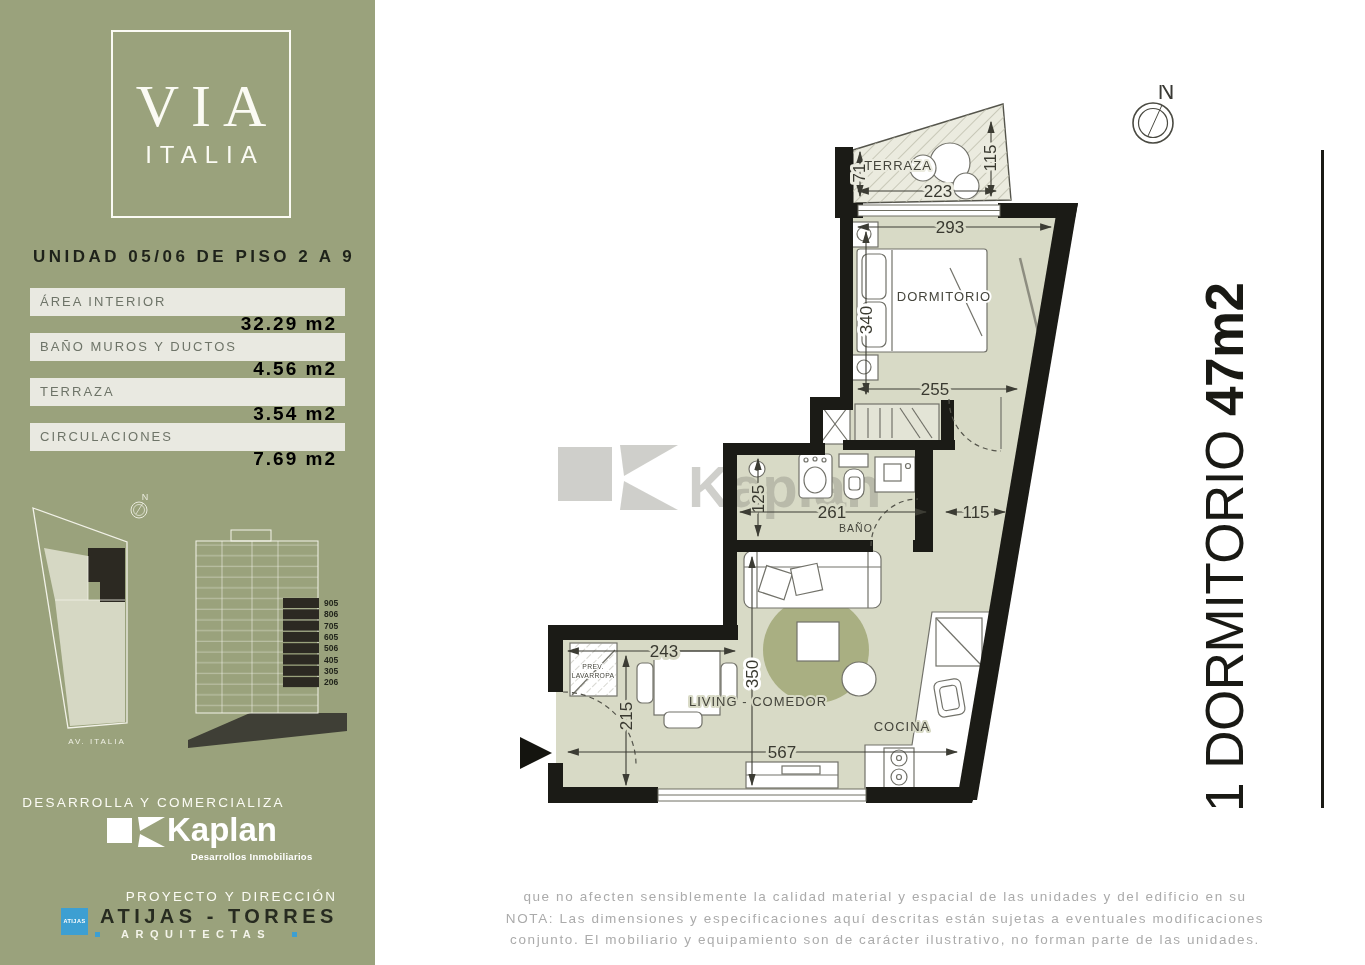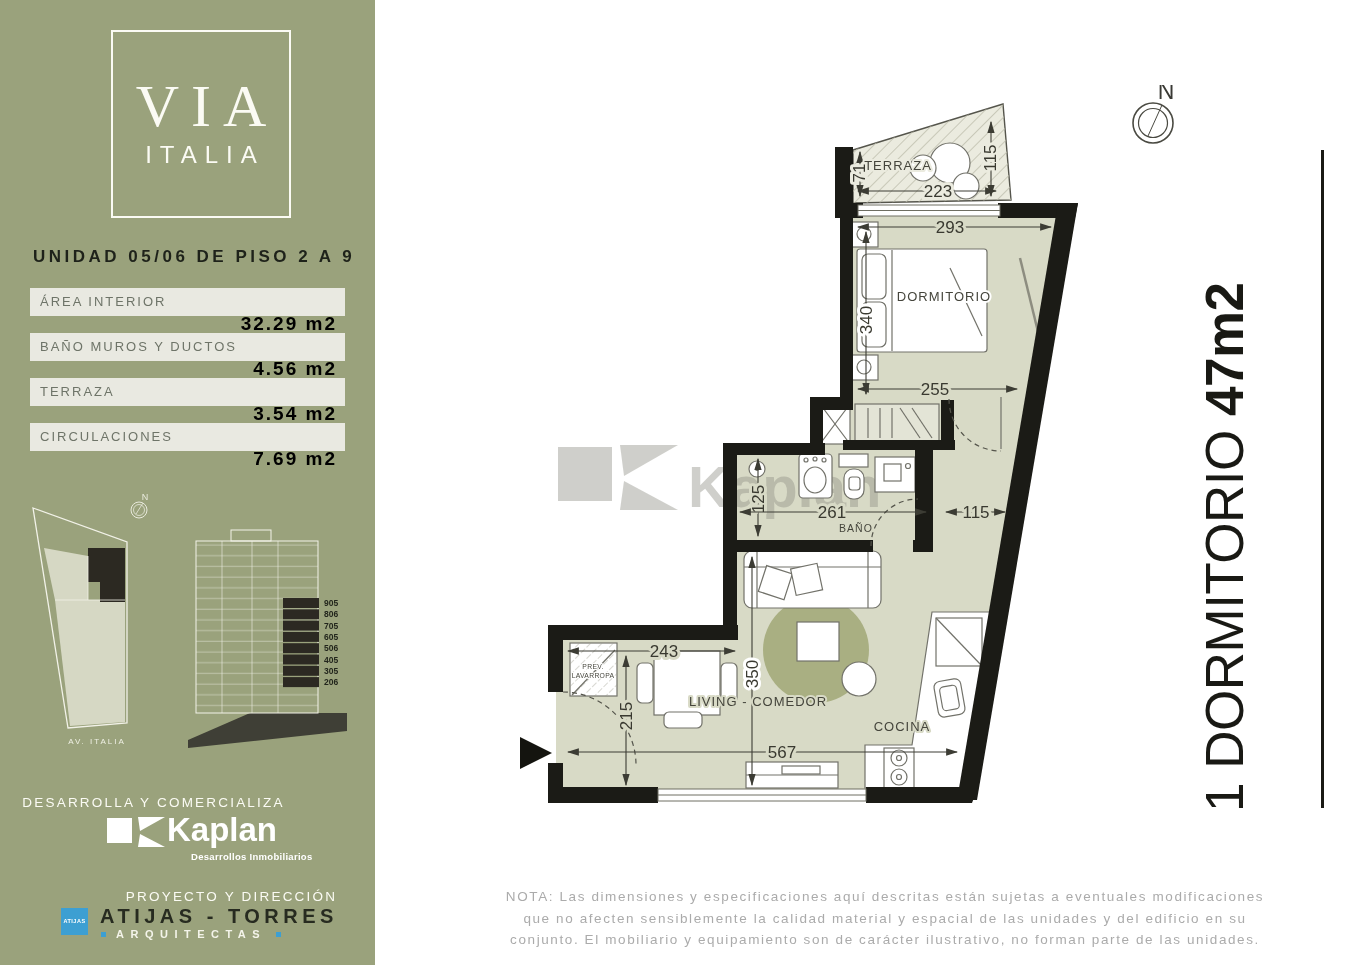--- a/index.html
+++ b/index.html
@@ -20,21 +20,21 @@
   .dev-heading{position:absolute;left:0;top:795px;width:307px;text-align:center;font-size:13.5px;
                letter-spacing:2.2px;color:#fbfbf4;}
   .kaplan-logo-svg{position:absolute;left:105px;top:814px;}
   .kaplan-name{position:absolute;left:167px;top:811px;font-size:33px;font-weight:bold;color:#ffffff;}
   .kaplan-sub{position:absolute;left:171px;top:851px;font-size:9.5px;font-weight:bold;color:#ffffff;letter-spacing:.3px;padding-left:20px;}
   .proj-heading{position:absolute;left:0;top:889px;width:375px;text-align:center;font-size:13.5px;
                 letter-spacing:2.2px;color:#fbfbf4;margin-left:44px;}
   .atijas-badge{position:absolute;left:61px;top:908px;width:27px;height:27px;background:#3d9fd2;color:#ffffff;
                 font-size:5.5px;font-weight:bold;text-align:center;line-height:27px;letter-spacing:.5px;}
   .atijas-name{position:absolute;left:100px;top:905px;font-size:20px;font-weight:bold;letter-spacing:4.5px;color:#272b20;}
-  .arq-row{position:absolute;left:101px;top:928px;display:flex;align-items:center;gap:10px;}
+  .arq-row{position:absolute;left:95px;top:928px;display:flex;align-items:center;gap:21px;}
   .arq-sq{width:5px;height:5px;background:#3d9fd2;}
   .arq-text{font-size:11px;letter-spacing:6.5px;color:#f4f4ea;font-weight:bold;}
 
   
   .plan-svg{position:absolute;left:488px;top:85px;}
   .room{fill:#45453c;font-size:13px;letter-spacing:1px;text-anchor:middle;
         paint-order:stroke;stroke:#d8dac6;stroke-width:4px;stroke-linejoin:round;}
   .room-sm{font-size:10.5px;}
   .room-xs{font-size:6.8px;letter-spacing:.3px;stroke-width:2px;}
   .dimt{fill:#393930;font-size:17px;text-anchor:middle;
@@ -361,18 +361,18 @@
   </svg>
 
   <div class="vtitle">
     <span class="inner">
       <span>1 DORMITORIO </span><span class="area">47m2</span>
     </span>
   </div>
   <div class="vline"></div>
 
   <div class="note">
+    <div>que no afecten sensiblemente la calidad material y espacial de las unidades y del edificio en su</div>
     <div>NOTA: Las dimensiones y especificaciones aquí descritas están sujetas a eventuales modificaciones</div>
-    <div>que no afecten sensiblemente la calidad material y espacial de las unidades y del edificio en su</div>
     <div>conjunto. El mobiliario y equipamiento son de carácter ilustrativo, no forman parte de las unidades.</div>
   </div>
 
 </div>
 
 </body></html>

